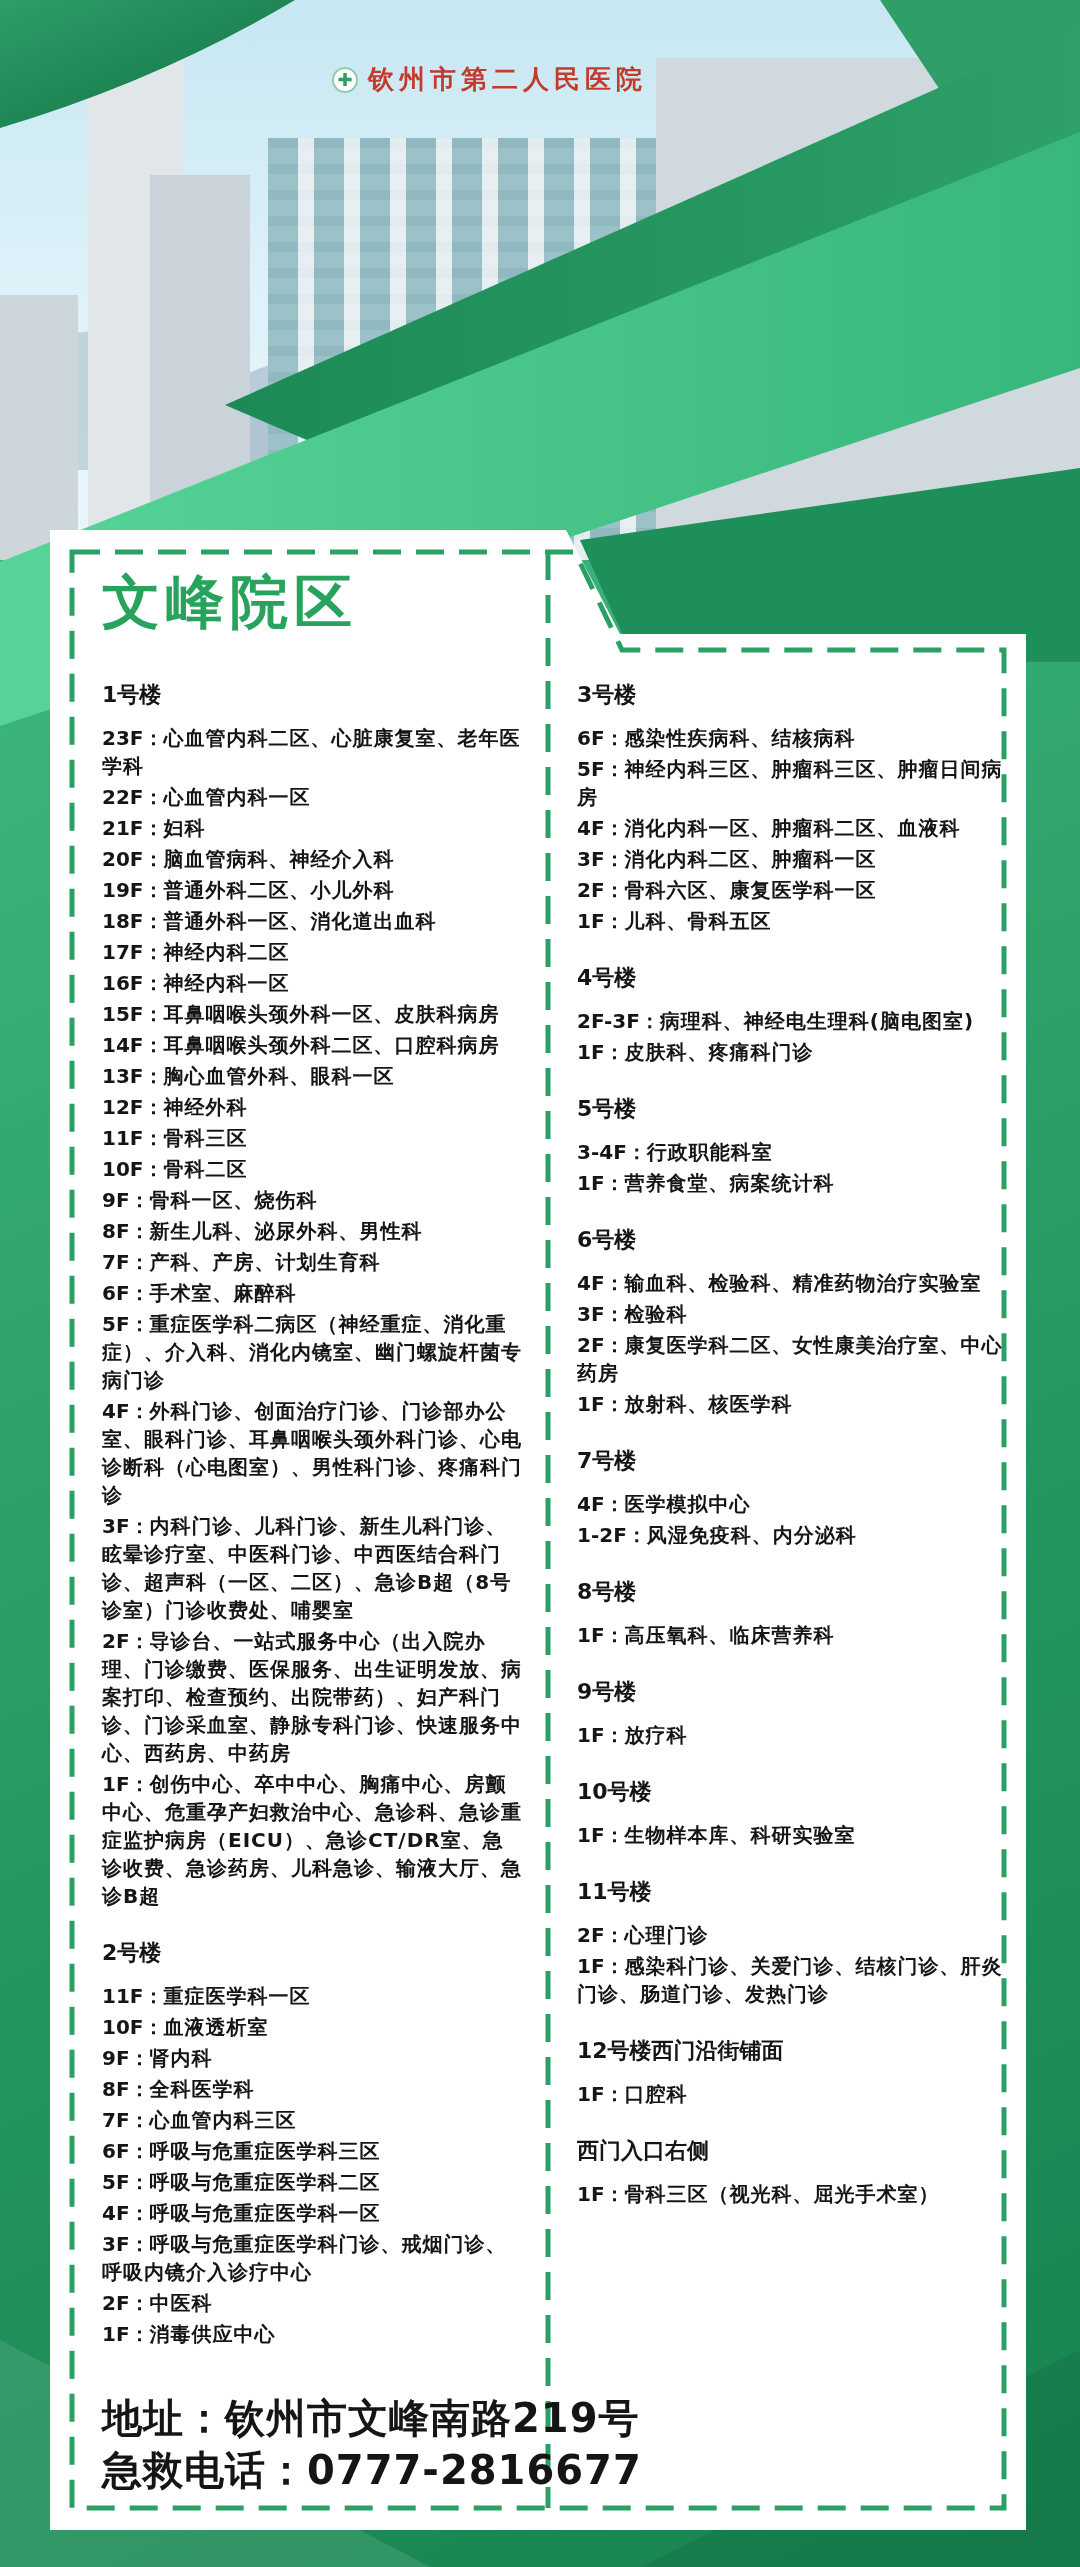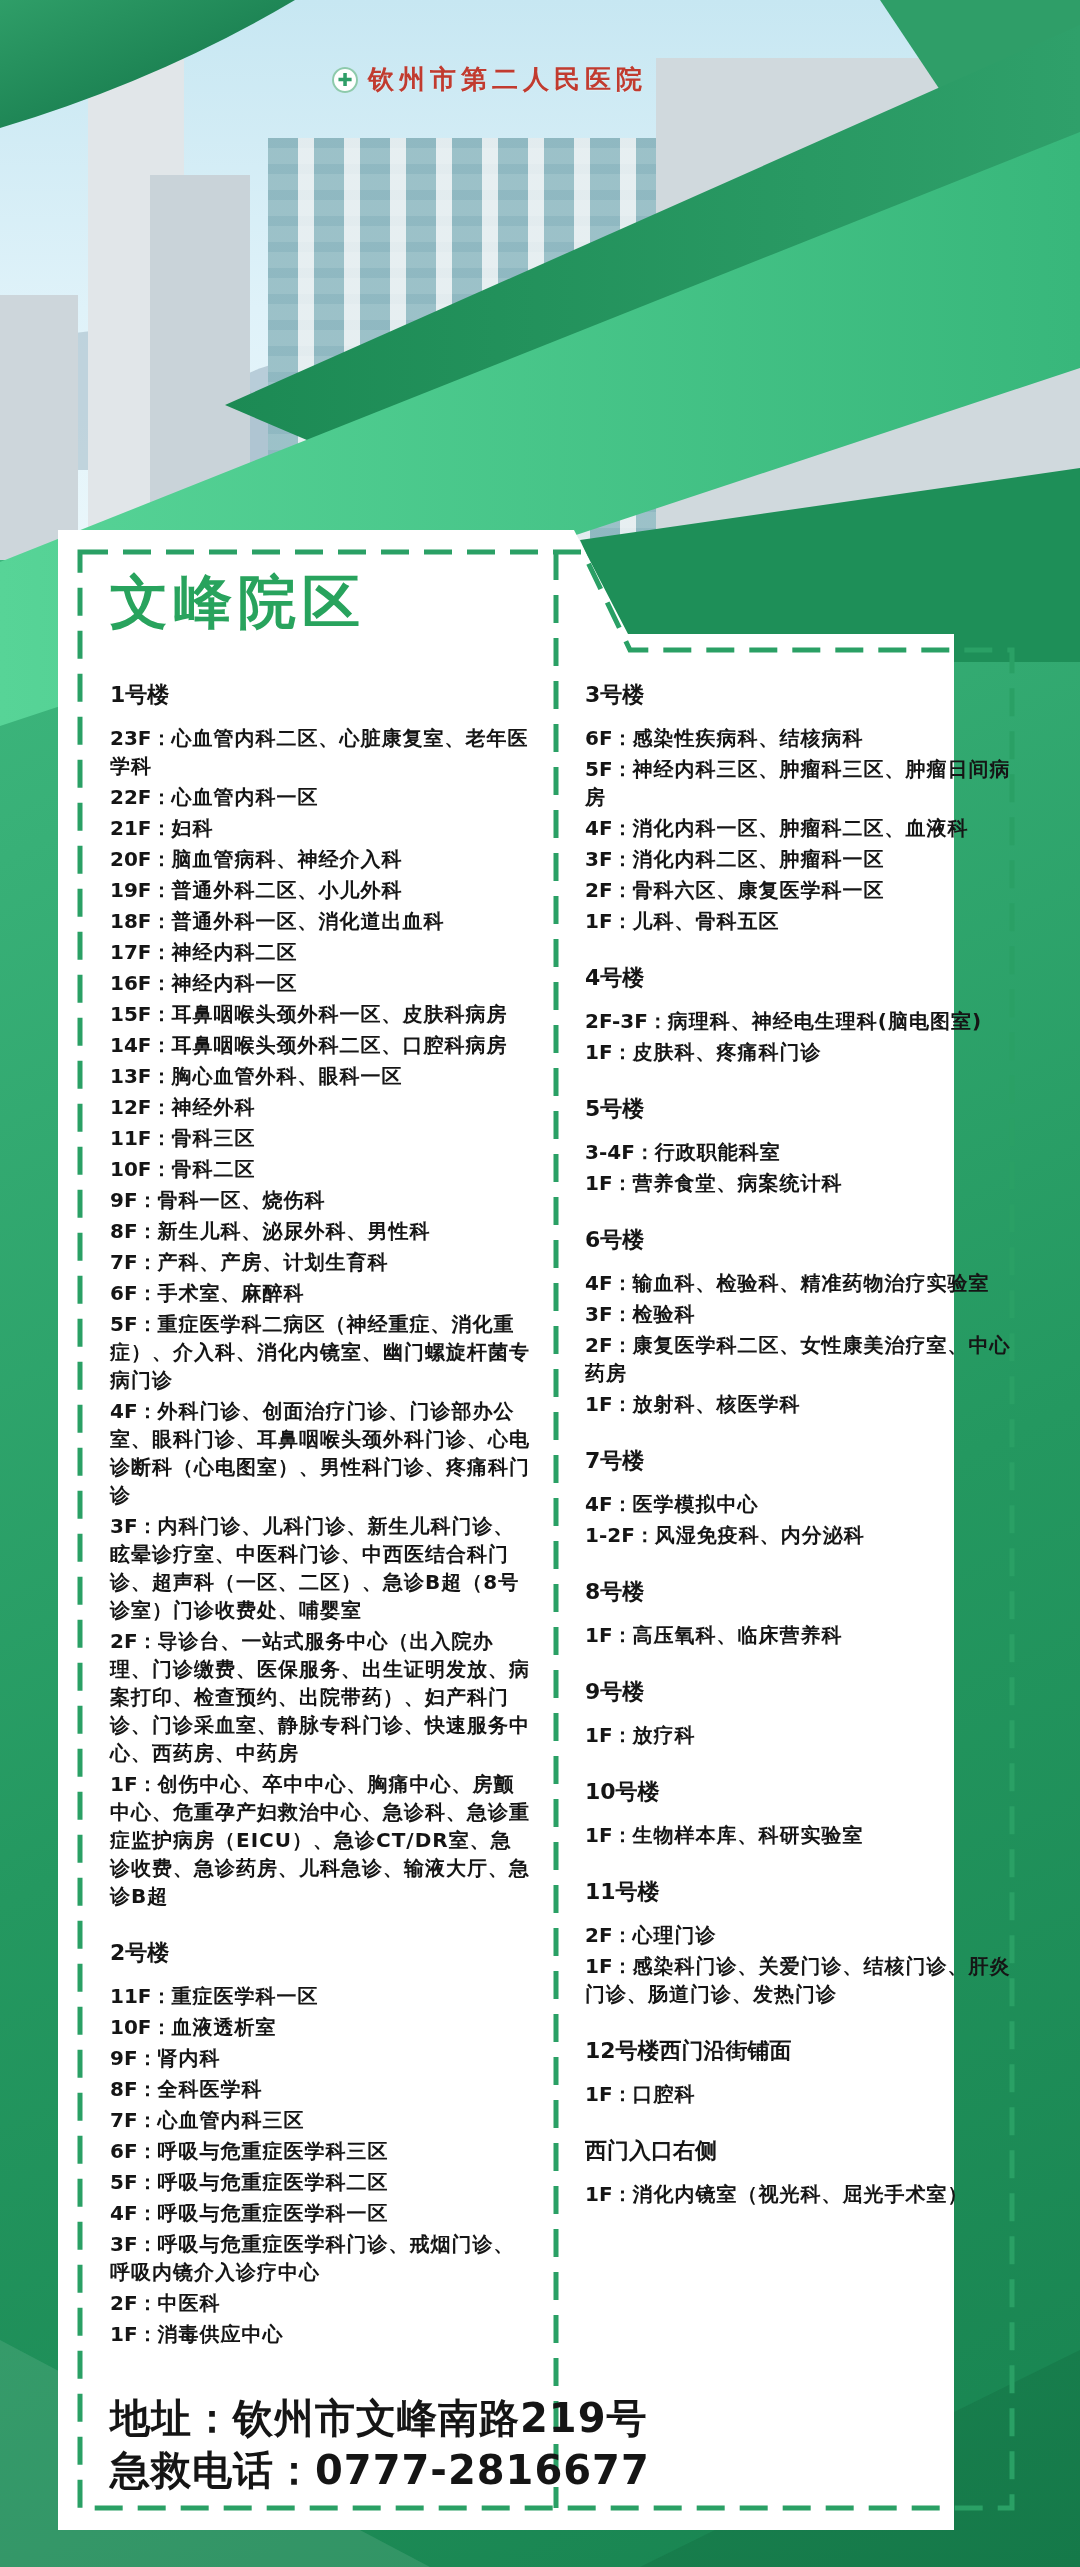--- a/index.html
+++ b/index.html
@@ -30,21 +30,21 @@
   .hospital-sign{position:absolute;left:332px;top:62px;display:flex;align-items:center;gap:10px;z-index:1}
   .sign-logo{width:26px;height:26px;border-radius:50%;background:#ffffff;display:flex;align-items:center;justify-content:center;
     color:var(--mid-green,#2f9e68);font-size:18px;font-weight:700;line-height:1;box-shadow:0 0 0 2px rgba(47,158,104,.55) inset}
   .sign-text{color:var(--sign-red,#c13b2f);font-size:26px;font-weight:800;letter-spacing:5px;white-space:nowrap;
     text-shadow:0 1px 0 rgba(255,255,255,.25)}
 
   
   .bg-shapes{position:absolute;left:0;top:0;z-index:1;pointer-events:none}
 
   
-  .card{position:absolute;left:58px;top:530px;width:896px;height:2000px;background:var(--card-white,#ffffff);z-index:2;
+  .card{position:absolute;left:50px;top:530px;width:976px;height:2000px;background:var(--card-white,#ffffff);z-index:2;
     clip-path:polygon(0 0,516px 0,570px 104px,976px 104px,976px 2000px,0 2000px)}
   .card-border{position:absolute;left:0;top:0}
   .campus-title{position:absolute;left:52px;top:34px;margin:0;font-size:58px;font-weight:800;letter-spacing:6px;
     color:var(--title-green,#28a35d)}
   .col{position:absolute;top:150px;color:var(--text-black,#151515)}
   .col-left{left:52px;width:420px}
   .col-right{left:527px;width:428px}
   .building-title{font-size:22px;font-weight:800;margin:28px 0 14px}
   .building-section:first-child .building-title{margin-top:0}
   .floor-line{font-size:20px;line-height:28px;margin:0 0 3px;letter-spacing:1px;font-weight:600}
@@ -193,21 +193,21 @@
           <div class="building-title">11号楼</div>
           <div class="floor-line"><span class="floor-label">2F：</span><span class="floor-rooms">心理门诊</span></div>
           <div class="floor-line"><span class="floor-label">1F：</span><span class="floor-rooms">感染科门诊、关爱门诊、结核门诊、肝炎门诊、肠道门诊、发热门诊</span></div>
         </div>
         <div class="building-section">
           <div class="building-title">12号楼西门沿街铺面</div>
           <div class="floor-line"><span class="floor-label">1F：</span><span class="floor-rooms">口腔科</span></div>
         </div>
         <div class="building-section">
           <div class="building-title">西门入口右侧</div>
-          <div class="floor-line"><span class="floor-label">1F：</span><span class="floor-rooms">消化内镜室（视光科、屈光手术室）</span></div>
+          <div class="floor-line"><span class="floor-label">1F：</span><span class="floor-rooms">骨科三区（视光科、屈光手术室）</span></div>
         </div>
       </div>
 
     <div class="card-footer">
       <div><span>地址：</span><span>钦州市文峰南路219号</span></div>
       <div><span>急救电话：</span><span>0777-2816677</span></div>
     </div>
   </div>
 
 </div>

